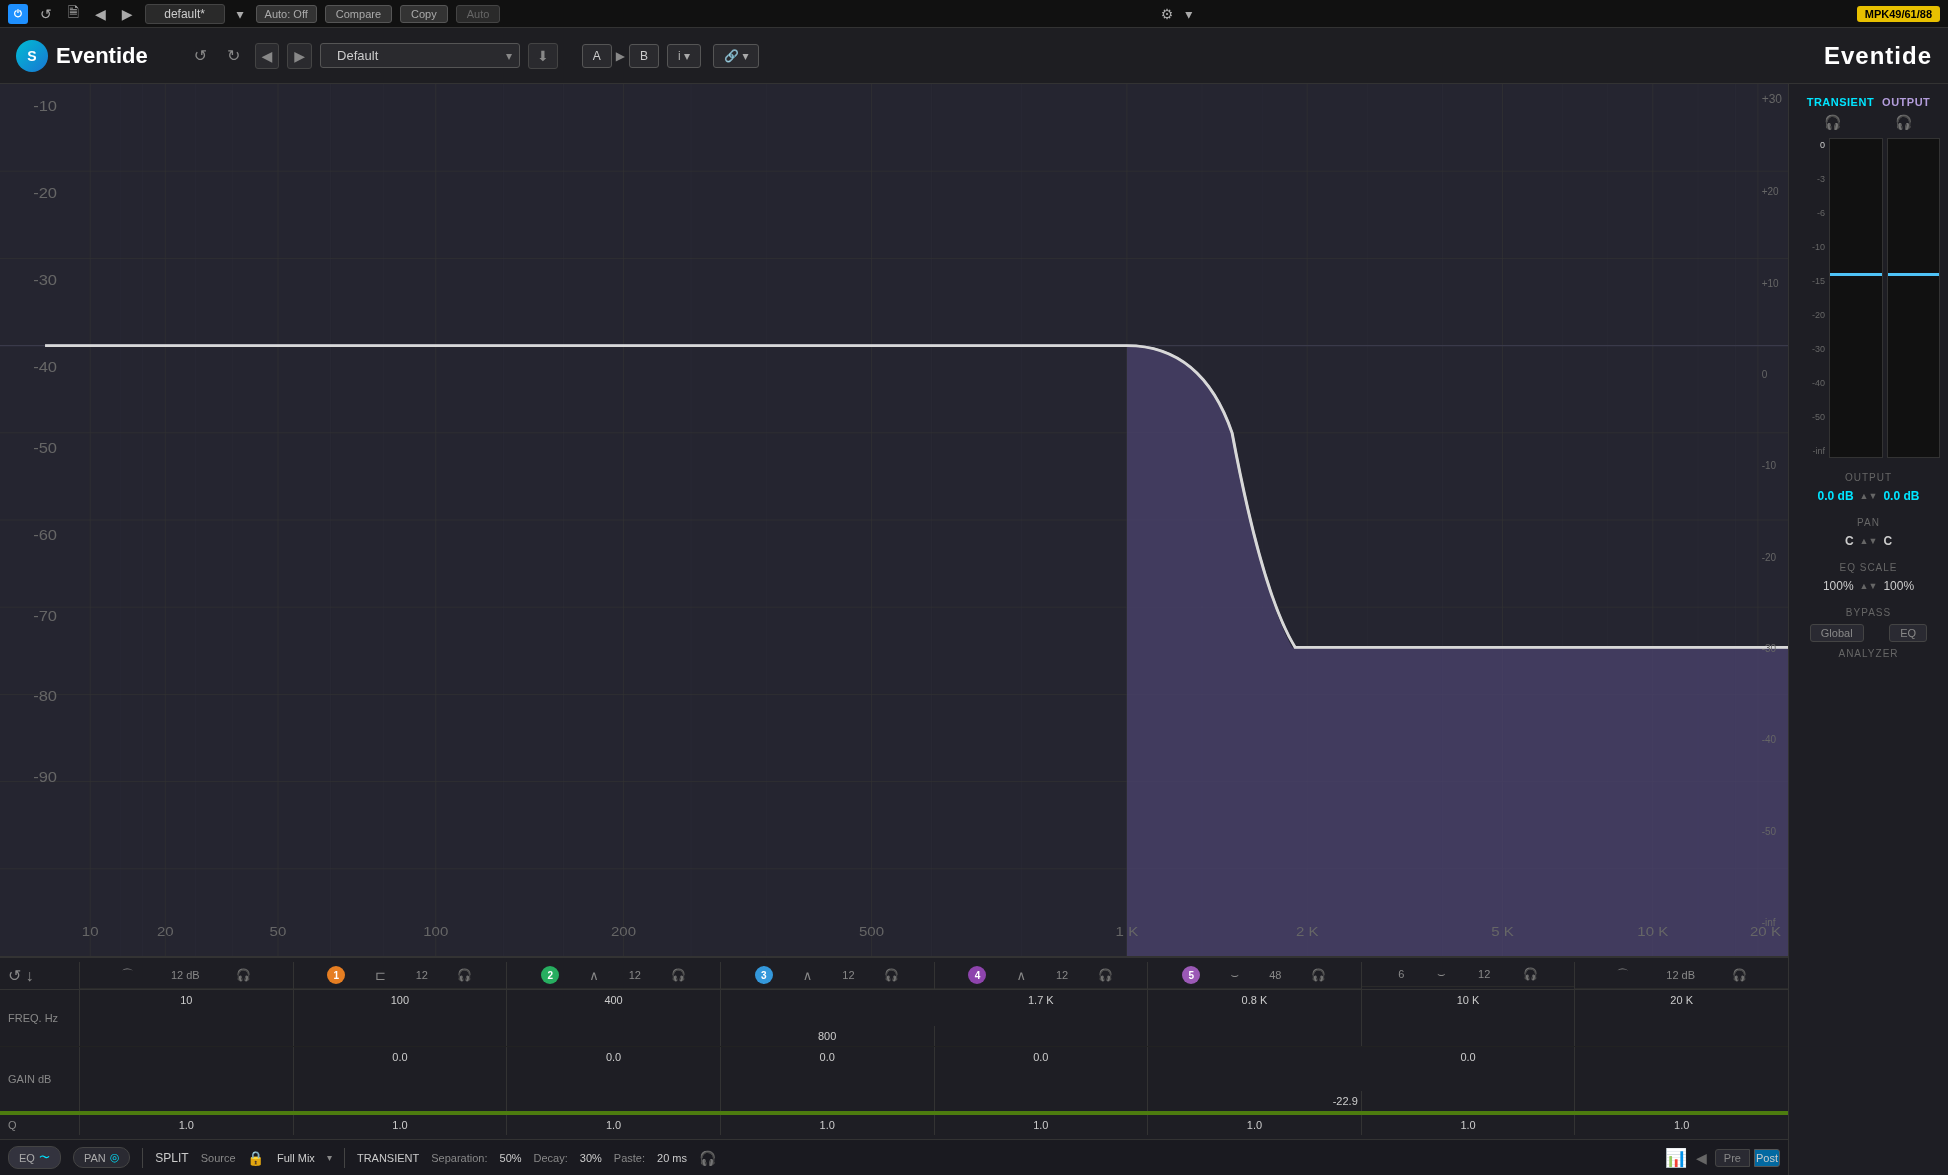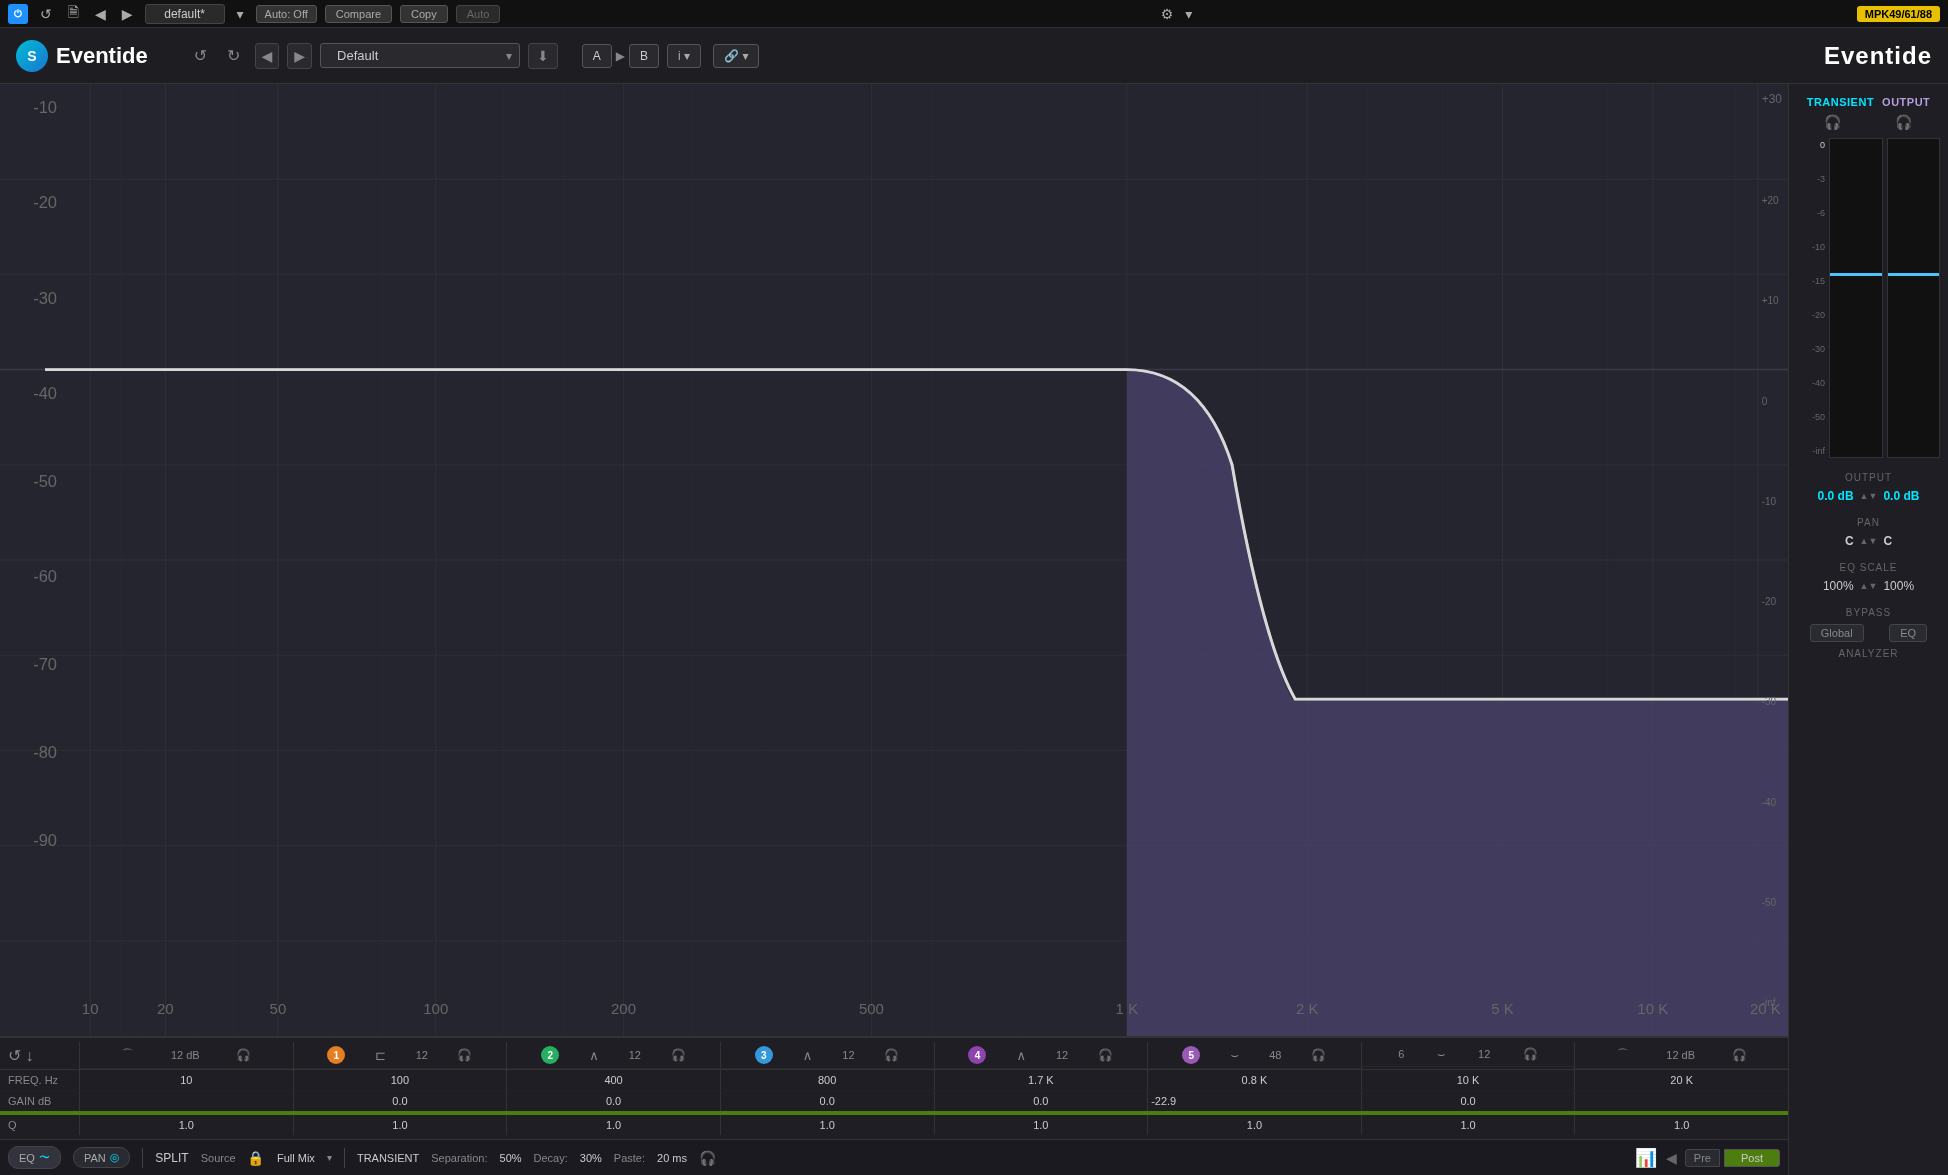--- a/index.html
+++ b/index.html
@@ -48,21 +48,21 @@
     #band-controls { background: #1e1e24; padding: 4px 0; border-top: 1px solid #333; }
 
     
     #bottom-bar { display: flex; align-items: center; background: #1a1a20; height: 36px; padding: 0 8px; gap: 12px; border-top: 1px solid #333; }
     .bottom-btn { background: #2a2a32; border: 1px solid #444; color: #aaa; padding: 3px 10px; border-radius: 10px; font-size: 11px; cursor: pointer; display: flex; align-items: center; gap: 4px; }
     .bottom-btn.active { background: #33333e; }
     .bottom-separator { width: 1px; height: 20px; background: #444; }
     .bottom-right { margin-left: auto; display: flex; align-items: center; gap: 8px; }
     .pre-post { display: flex; align-items: center; gap: 4px; }
     .pre-btn { background: #2a2a32; border: 1px solid #444; color: #888; padding: 2px 8px; border-radius: 3px 0 0 3px; font-size: 11px; cursor: pointer; }
-    .post-btn { background: #4d7c0f; border: 1px solid #555; color: #ccc; padding: 2px 16px; border-radius: 0 3px 3px 0; font-size: 11px; cursor: pointer; }
+    .post-btn { background: #0369a1; border: 1px solid #555; color: #ccc; padding: 2px 1px; border-radius: 0 3px 3px 0; font-size: 11px; cursor: pointer; }
 
     
     #right-panel { width: 160px; background: #1e1e24; border-left: 1px solid #333; display: flex; flex-direction: column; padding: 8px; gap: 6px; }
     .panel-section-title { color: #666; font-size: 10px; text-align: center; letter-spacing: 1px; text-transform: uppercase; margin-top: 8px; }
     .transient-btn { color: #00e5ff; font-size: 13px; font-weight: bold; cursor: pointer; background: none; border: none; }
     .tonal-btn { color: #b39ddb; font-size: 13px; font-weight: bold; cursor: pointer; background: none; border: none; }
 
     
     .output-row { display: flex; align-items: center; justify-content: center; gap: 6px; }
     .output-val { color: #00e5ff; font-size: 12px; font-weight: bold; }
@@ -300,37 +300,37 @@
         </div>
       </div>
 
       <div style="display:flex; align-items:stretch; border-bottom:1px solid #222;">
         <div style="min-width:80px; padding:3px 8px; border-right:1px solid #333; display:flex; align-items:center;">
           <span style="color:#888;font-size:11px;">FREQ. Hz</span>
         </div>
         <div style="flex:1; border-right:1px solid #333; text-align:center; padding:3px;"><span style="color:#ccc;font-size:11px;">10</span></div>
         <div style="flex:1; border-right:1px solid #333; text-align:center; padding:3px;"><span style="color:#ccc;font-size:11px;">100</span></div>
         <div style="flex:1; border-right:1px solid #333; text-align:center; padding:3px;"><span style="color:#ccc;font-size:11px;">400</span></div>
-        <div style="flex:1; border-right:1px solid #333; text-align:center; padding:3px;"><span style="color:#ccc;font-size:11px;">800</span></div>
+        <div style="flex:1; border-right:1px solid #333; text-align:center; padding:3px;margin-top:36px;"><span style="color:#ccc;font-size:11px;">800</span></div>
         <div style="flex:1; border-right:1px solid #333; text-align:center; padding:3px;"><span style="color:#ccc;font-size:11px;">1.7 K</span></div>
         <div style="flex:1; border-right:1px solid #333; text-align:center; padding:3px;"><span style="color:#ccc;font-size:11px;">0.8 K</span></div>
         <div style="flex:1; border-right:1px solid #333; text-align:center; padding:3px;"><span style="color:#ccc;font-size:11px;">10 K</span></div>
         <div style="flex:1; text-align:center; padding:3px;"><span style="color:#ccc;font-size:11px;">20 K</span></div>
       </div>
 
       <div style="display:flex; align-items:stretch; border-bottom:4px solid #4d7c0f;">
         <div style="min-width:80px; padding:3px 8px; border-right:1px solid #333; display:flex; align-items:center;">
           <span style="color:#888;font-size:11px;">GAIN dB</span>
         </div>
         <div style="flex:1; border-right:1px solid #333; text-align:center; padding:3px;"><span style="color:#ccc;font-size:11px;"></span></div>
         <div style="flex:1; border-right:1px solid #333; text-align:center; padding:3px;"><span style="color:#ccc;font-size:11px;">0.0</span></div>
         <div style="flex:1; border-right:1px solid #333; text-align:center; padding:3px;"><span style="color:#ccc;font-size:11px;">0.0</span></div>
         <div style="flex:1; border-right:1px solid #333; text-align:center; padding:3px;"><span style="color:#ccc;font-size:11px;">0.0</span></div>
         <div style="flex:1; border-right:1px solid #333; text-align:center; padding:3px;"><span style="color:#ccc;font-size:11px;">0.0</span></div>
-        <div style="flex:1; border-right:1px solid #333; text-align:left; padding:3px;"><span style="color:#ccc;font-size:11px;">-22.9</span></div>
+        <div style="flex:1; border-right:1px solid #333; text-align:right; padding:3px;margin-top:44px;"><span style="color:#ccc;font-size:11px;">-22.9</span></div>
         <div style="flex:1; border-right:1px solid #333; text-align:center; padding:3px;"><span style="color:#ccc;font-size:11px;">0.0</span></div>
         <div style="flex:1; text-align:center; padding:3px;"><span style="color:#ccc;font-size:11px;"></span></div>
       </div>
 
       <div style="display:flex; align-items:stretch;">
         <div style="min-width:80px; padding:3px 8px; border-right:1px solid #333; display:flex; align-items:center;">
           <span style="color:#888;font-size:11px;">Q</span>
         </div>
         <div style="flex:1; border-right:1px solid #333; text-align:center; padding:3px;"><span style="color:#ccc;font-size:11px;">1.0</span></div>
         <div style="flex:1; border-right:1px solid #333; text-align:center; padding:3px;"><span style="color:#ccc;font-size:11px;">1.0</span></div>

